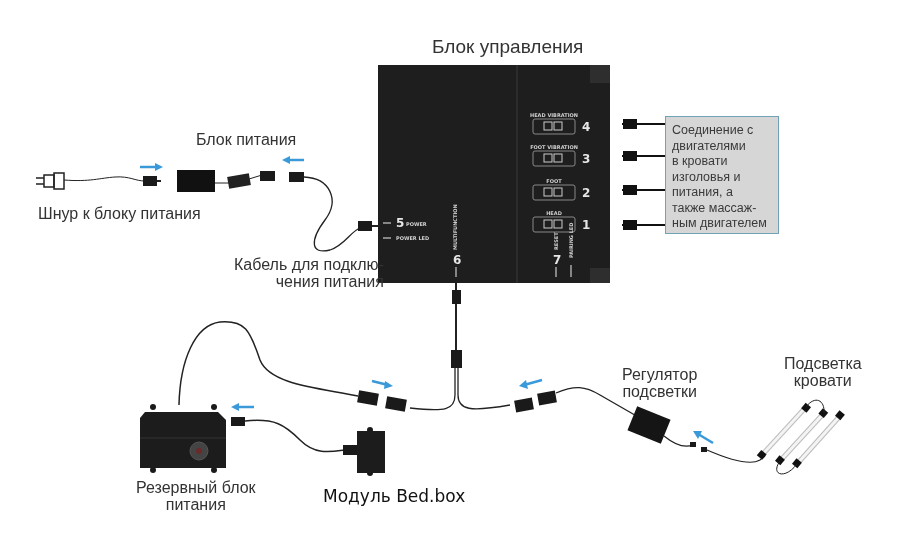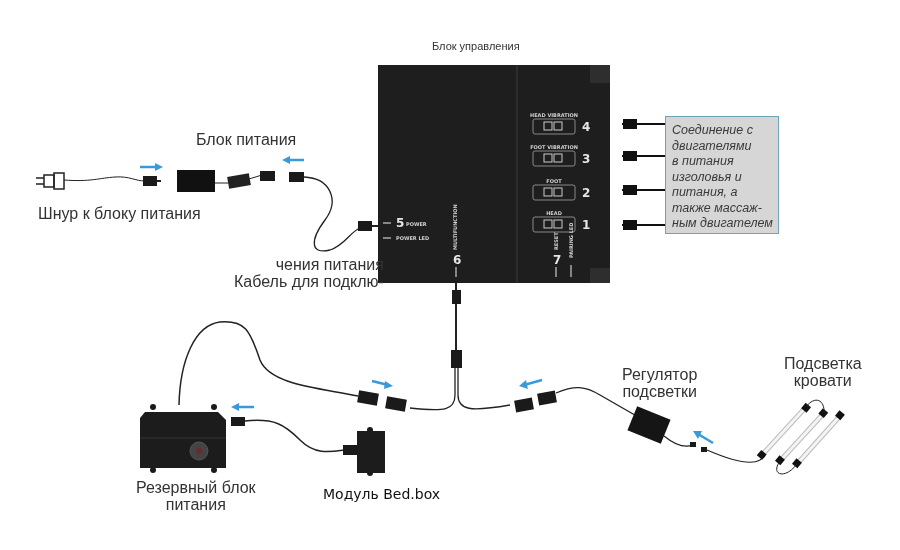--- a/index.html
+++ b/index.html
@@ -1,23 +1,23 @@
 <!DOCTYPE html>
 <html><head>
   <meta charset="utf-8">
   <style>
     html, body { margin:0; padding:0; background:#ffffff; }
     body { width:900px; height:550px; position:relative; overflow:hidden; font-family:"Liberation Sans", sans-serif; }
     .lbl { position:absolute; color:#333333; font-size:16px; line-height:17px; text-align:center; white-space:nowrap; }
     svg#diagram { position:absolute; left:0; top:0; }
-    .box-note { position:absolute; left:665px; top:116px; width:114px; height:118px; background:#d6d6d6; border:1px solid #6fa3b5; box-sizing:border-box; padding:6px 0 0 6px; font-size:12.5px; line-height:15.5px; color:#3a3a3a;font-style:italic; }
+    .box-note { position:absolute; left:665px; top:116px; width:114px; height:118px; background:#d6d6d6; border:1px solid #6fa3b5; box-sizing:border-box; padding:6px 0 0 6px; font-size:12.5px; line-height:15.5px; color:#3a3a3a; }
     .box-note span { display:block; }
     .tiny { font-family:"DejaVu Sans", sans-serif; fill:#cfcfcf; font-weight:bold; }
     .num { font-family:"DejaVu Sans", sans-serif; fill:#e6e6e6; font-weight:bold; font-size:12px; }
-    .module-lbl { position:absolute; font-family:"DejaVu Sans", sans-serif; font-size:14px; color:#111; }
+    .module-lbl { position:absolute; font-family:"DejaVu Sans", sans-serif; font-size:17px; color:#111; }
   </style>
 </head>
 <body>
 
 <svg id="diagram" width="900" height="550" viewBox="0 0 900 550">
 
   <g>
     <rect x="378" y="65" width="232" height="218" fill="#1e1e1e"></rect>
     <line x1="517" y1="65" x2="517" y2="283" stroke="#3a3a3a" stroke-width="1"></line>
     <rect x="590" y="65" width="20" height="18" fill="#2e2e2e"></rect>
@@ -191,42 +191,42 @@
       <line x1="524" y1="385" x2="542" y2="380"></line>
       <polygon points="519,386 526,380 528,389" stroke="none"></polygon>
     </g>
     <g>
       <line x1="698" y1="434" x2="713" y2="443"></line>
       <polygon points="693,431 702,431 698,439" stroke="none"></polygon>
     </g>
   </g>
 </svg>
 
-<div class="lbl" style="left:432px; top:38px; font-size:11px;">Блок управления</div>
+<div class="lbl" style="left:432px; top:38px; font-size:19px;">Блок управления</div>
 <div class="lbl" style="left:196px; top:131px;">Блок питания</div>
 <div class="lbl" style="left:38px; top:205px;">Шнур к блоку питания</div>
 <div class="lbl" style="left:234px; top:256px; text-align:right;">
+  <div>Кабель для подклю-</div>
   <div style="padding-left:22px;">чения питания</div>
-  <div>Кабель для подклю-</div>
 </div>
 <div class="lbl" style="left:136px; top:479px;text-align:center;">
   <div>Резервный блок</div>
   <div>питания</div>
 </div>
 <div class="module-lbl" style="left:323px; top:486px;">Модуль Bed.box</div>
 <div class="lbl" style="left:622px; top:366px;">
   <div>Регулятор</div>
   <div>подсветки</div>
 </div>
 <div class="lbl" style="left:784px; top:355px;">
   <div>Подсветка</div>
   <div>кровати</div>
 </div>
 
 <div class="box-note">
   <span>Соединение с</span>
   <span>двигателями</span>
-  <span>в питания</span>
+  <span>в кровати</span>
   <span>изголовья и</span>
   <span>питания, а</span>
   <span>также массаж-</span>
   <span>ным двигателем</span>
 </div>
 
 </body></html>

